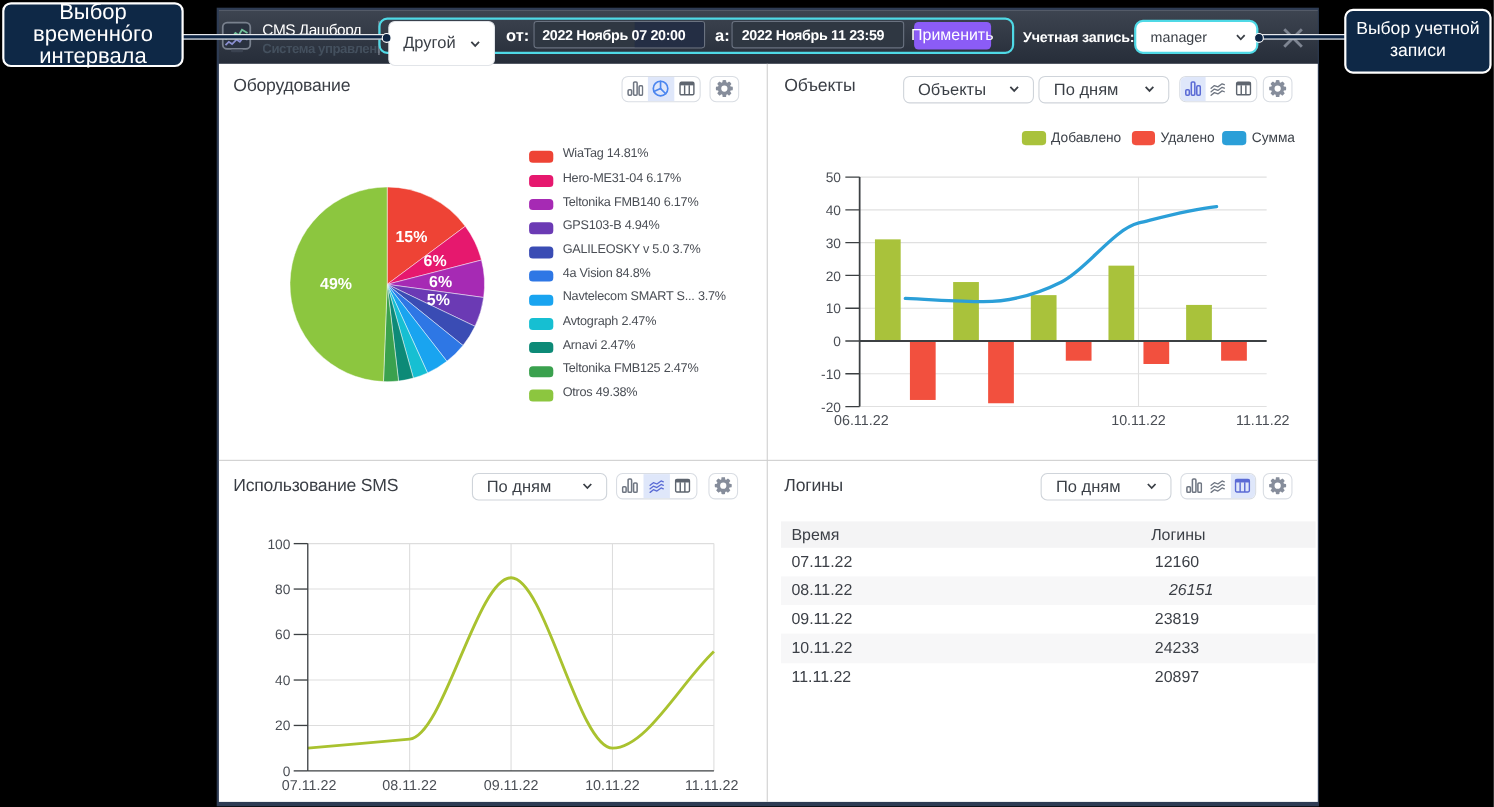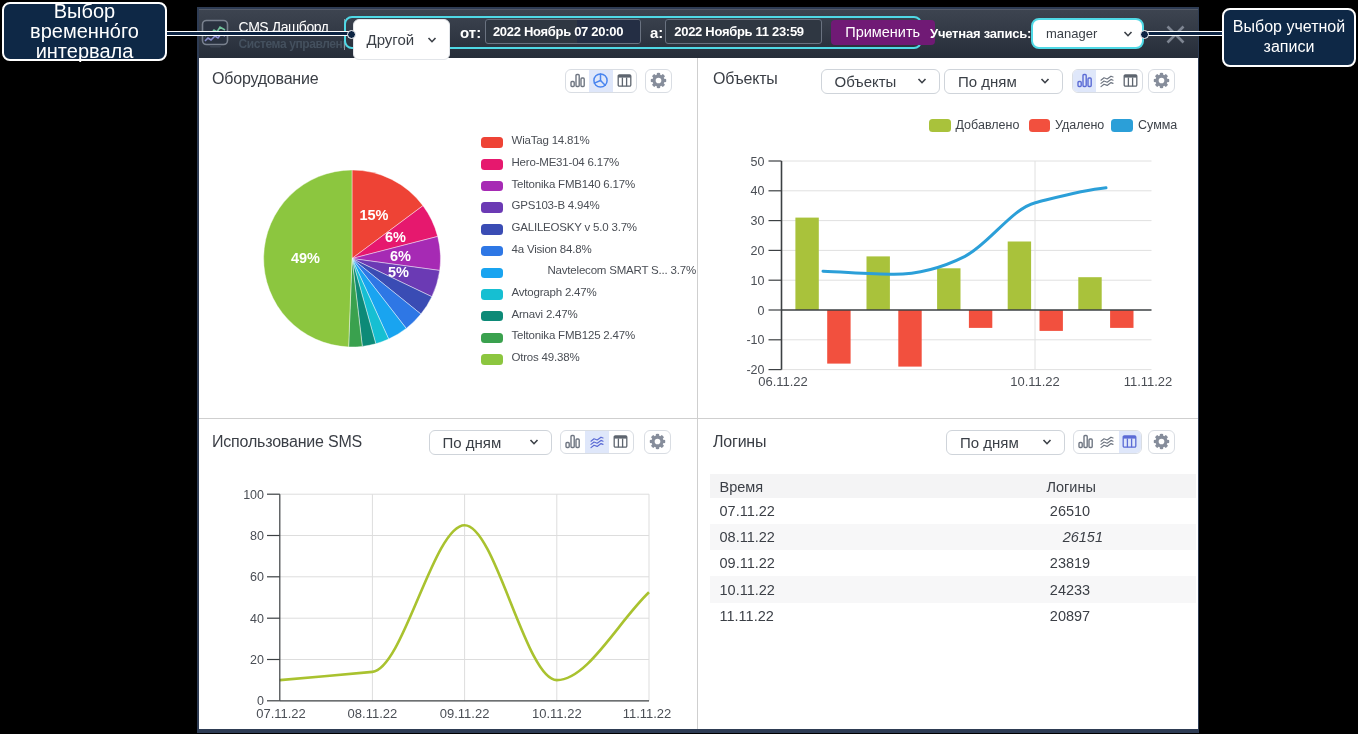--- a/index.html
+++ b/index.html
@@ -47,21 +47,21 @@
 <div class="abs" style="left:484.6px;top:18.6px;width:156.5px;height:25.9px;background:#2f3742;border:1.4px solid #6a7280;
      border-radius:3px;box-sizing:border-box;overflow:hidden;">
   <div class="abs" style="left:91.5px;top:0;width:64px;height:25.9px;background:#242e44;"></div>
   <div class="abs" style="left:7.3px;top:4.6px;font-size:13px;font-weight:bold;letter-spacing:-0.3px;color:#fff;white-space:nowrap;">2022 Ноябрь 07 20:00</div>
   </div>
 <div class="abs" style="left:650px;top:24px;font-size:15px;font-weight:bold;color:#fff;">а:</div>
 <div class="abs" style="left:665.3px;top:18.6px;width:156.5px;height:25.9px;background:#2f3742;border:1.4px solid #6a7280;
      border-radius:3px;box-sizing:border-box;overflow:hidden;">
   <div class="abs" style="left:8px;top:4.6px;font-size:13px;font-weight:bold;letter-spacing:-0.3px;color:#fff;white-space:nowrap;">2022 Ноябрь 11 23:59</div>
   </div>
-<div class="abs" style="left:830.7px;top:19.5px;width:104px;height:25.5px;background:#701a75;
+<div class="abs" style="left:830.7px;top:19.5px;width:70px;height:25.5px;background:#8b5cf6;
      border-radius:4px;display:flex;align-items:center;justify-content:center;">
   <span style="font-size:14.5px;color:#fff;">Применить</span>
   </div>
 
 <div class="abs" style="left:930px;top:26px;font-size:13px;font-weight:bold;color:#fff;letter-spacing:-0.2px;">Учетная запись:</div>
 
 <div class="abs" style="left:1031px;top:18px;width:113px;height:31px;border:2.4px solid #4fd9e6;border-radius:8px;box-sizing:border-box;background:#fff;display:flex;align-items:center;">
   <span style="padding-left:13px;flex:1;font-size:13px;color:#3a3f46;">manager</span>
   <svg class="chev" viewBox="0 0 10 10" style="margin-right:9px;">
       <path d="M1.5 3 L5 6.7 L8.5 3" fill="none" stroke="#3a3f46" stroke-width="1.6"></path>
@@ -153,21 +153,21 @@
 <div class="abs" style="left:511.5px;top:155.8px;font-size:11.5px;letter-spacing:-0.2px;color:#4a4e55;">Hero-ME31-04 6.17%</div>
 <div class="abs" style="left:480.5px;top:180.7px;width:22.5px;height:10.5px;border-radius:3.5px;background:#a62ab4;"></div>
 <div class="abs" style="left:511.5px;top:177.5px;font-size:11.5px;letter-spacing:-0.2px;color:#4a4e55;">Teltonika FMB140 6.17%</div>
 <div class="abs" style="left:480.5px;top:202.4px;width:22.5px;height:10.5px;border-radius:3.5px;background:#6b3ab4;"></div>
 <div class="abs" style="left:511.5px;top:199.2px;font-size:11.5px;letter-spacing:-0.2px;color:#4a4e55;">GPS103-B 4.94%</div>
 <div class="abs" style="left:480.5px;top:224.1px;width:22.5px;height:10.5px;border-radius:3.5px;background:#3a4cb4;"></div>
 <div class="abs" style="left:511.5px;top:220.9px;font-size:11.5px;letter-spacing:-0.2px;color:#4a4e55;">GALILEOSKY v 5.0 3.7%</div>
 <div class="abs" style="left:480.5px;top:245.8px;width:22.5px;height:10.5px;border-radius:3.5px;background:#2e77e5;"></div>
 <div class="abs" style="left:511.5px;top:242.6px;font-size:11.5px;letter-spacing:-0.2px;color:#4a4e55;">4a Vision 84.8%</div>
 <div class="abs" style="left:480.5px;top:267.5px;width:22.5px;height:10.5px;border-radius:3.5px;background:#19a4f0;"></div>
-<div class="abs" style="left:511.5px;top:264.3px;font-size:11.5px;letter-spacing:-0.2px;color:#4a4e55;margin-left:36px;">Navtelecom SMART S... 3.7%</div>
+<div class="abs" style="left:511.5px;top:264.3px;font-size:11.5px;letter-spacing:-0.2px;color:#4a4e55;">Navtelecom SMART S... 3.7%</div>
 <div class="abs" style="left:480.5px;top:289.2px;width:22.5px;height:10.5px;border-radius:3.5px;background:#16bfd2;"></div>
 <div class="abs" style="left:511.5px;top:286.0px;font-size:11.5px;letter-spacing:-0.2px;color:#4a4e55;">Avtograph 2.47%</div>
 <div class="abs" style="left:480.5px;top:310.9px;width:22.5px;height:10.5px;border-radius:3.5px;background:#0d8a77;"></div>
 <div class="abs" style="left:511.5px;top:307.7px;font-size:11.5px;letter-spacing:-0.2px;color:#4a4e55;">Arnavi 2.47%</div>
 <div class="abs" style="left:480.5px;top:332.6px;width:22.5px;height:10.5px;border-radius:3.5px;background:#3aa14e;"></div>
 <div class="abs" style="left:511.5px;top:329.4px;font-size:11.5px;letter-spacing:-0.2px;color:#4a4e55;">Teltonika FMB125 2.47%</div>
 <div class="abs" style="left:480.5px;top:354.3px;width:22.5px;height:10.5px;border-radius:3.5px;background:#8cc63f;"></div>
 <div class="abs" style="left:511.5px;top:351.1px;font-size:11.5px;letter-spacing:-0.2px;color:#4a4e55;">Otros 49.38%</div>
 
 <div class="abs ptitle" style="left:713px;top:70px;">Объекты</div>
@@ -407,21 +407,21 @@
       <path fill="#868d9b" fill-rule="evenodd" d="M7.34,0.97 A8.2,8.2 0 0 1 10.66,0.97 L10.89,2.99 A6.3,6.3 0 0 1 11.92,3.42 L13.50,2.15 A8.2,8.2 0 0 1 15.85,4.50 L14.58,6.08 A6.3,6.3 0 0 1 15.01,7.11 L17.03,7.34 A8.2,8.2 0 0 1 17.03,10.66 L15.01,10.89 A6.3,6.3 0 0 1 14.58,11.92 L15.85,13.50 A8.2,8.2 0 0 1 13.50,15.85 L11.92,14.58 A6.3,6.3 0 0 1 10.89,15.01 L10.66,17.03 A8.2,8.2 0 0 1 7.34,17.03 L7.11,15.01 A6.3,6.3 0 0 1 6.08,14.58 L4.50,15.85 A8.2,8.2 0 0 1 2.15,13.50 L3.42,11.92 A6.3,6.3 0 0 1 2.99,10.89 L0.97,10.66 A8.2,8.2 0 0 1 0.97,7.34 L2.99,7.11 A6.3,6.3 0 0 1 3.42,6.08 L2.15,4.50 A8.2,8.2 0 0 1 4.50,2.15 L6.08,3.42 A6.3,6.3 0 0 1 7.11,2.99 Z M12.0,9 A3.0,3.0 0 1 0 6.0,9 A3.0,3.0 0 1 0 12.0,9 Z"></path>
     </svg>
 </div>
 
 <div class="abs" style="left:710px;top:474px;width:485.5px;height:23.7px;background:#f4f4f5;"></div>
 <div class="abs" style="left:710px;top:524px;width:485.5px;height:26.2px;background:#f7f7f8;"></div>
 <div class="abs" style="left:710px;top:576.4px;width:485.5px;height:26.2px;background:#f7f7f8;"></div>
 <div class="abs" style="left:719.5px;top:478.5px;font-size:14.5px;color:#3b3f46;">Время</div>
 <div class="abs" style="left:1046.5px;top:478.5px;font-size:14.5px;color:#3b3f46;">Логины</div>
 <div class="abs" style="left:719.5px;top:502.9px;font-size:14.5px;color:#3b3f46;">07.11.22</div>
-<div class="abs" style="left:1037px;top:502.9px;width:66px;text-align:center;font-size:14.5px;color:#3b3f46;">26510</div>
+<div class="abs" style="left:1037px;top:502.9px;width:66px;text-align:center;font-size:14.5px;color:#3b3f46;">12160</div>
 <div class="abs" style="left:719.5px;top:529.1px;font-size:14.5px;color:#3b3f46;">08.11.22</div>
 <div class="abs" style="left:1037px;top:529.1px;width:66px;text-align:right;font-size:14.5px;color:#3b3f46;font-style:italic;">26151</div>
 <div class="abs" style="left:719.5px;top:555.3px;font-size:14.5px;color:#3b3f46;">09.11.22</div>
 <div class="abs" style="left:1037px;top:555.3px;width:66px;text-align:center;font-size:14.5px;color:#3b3f46;">23819</div>
 <div class="abs" style="left:719.5px;top:581.5px;font-size:14.5px;color:#3b3f46;">10.11.22</div>
 <div class="abs" style="left:1037px;top:581.5px;width:66px;text-align:center;font-size:14.5px;color:#3b3f46;">24233</div>
 <div class="abs" style="left:719.5px;top:607.7px;font-size:14.5px;color:#3b3f46;">11.11.22</div>
 <div class="abs" style="left:1037px;top:607.7px;width:66px;text-align:center;font-size:14.5px;color:#3b3f46;">20897</div>
 
 </body></html>

